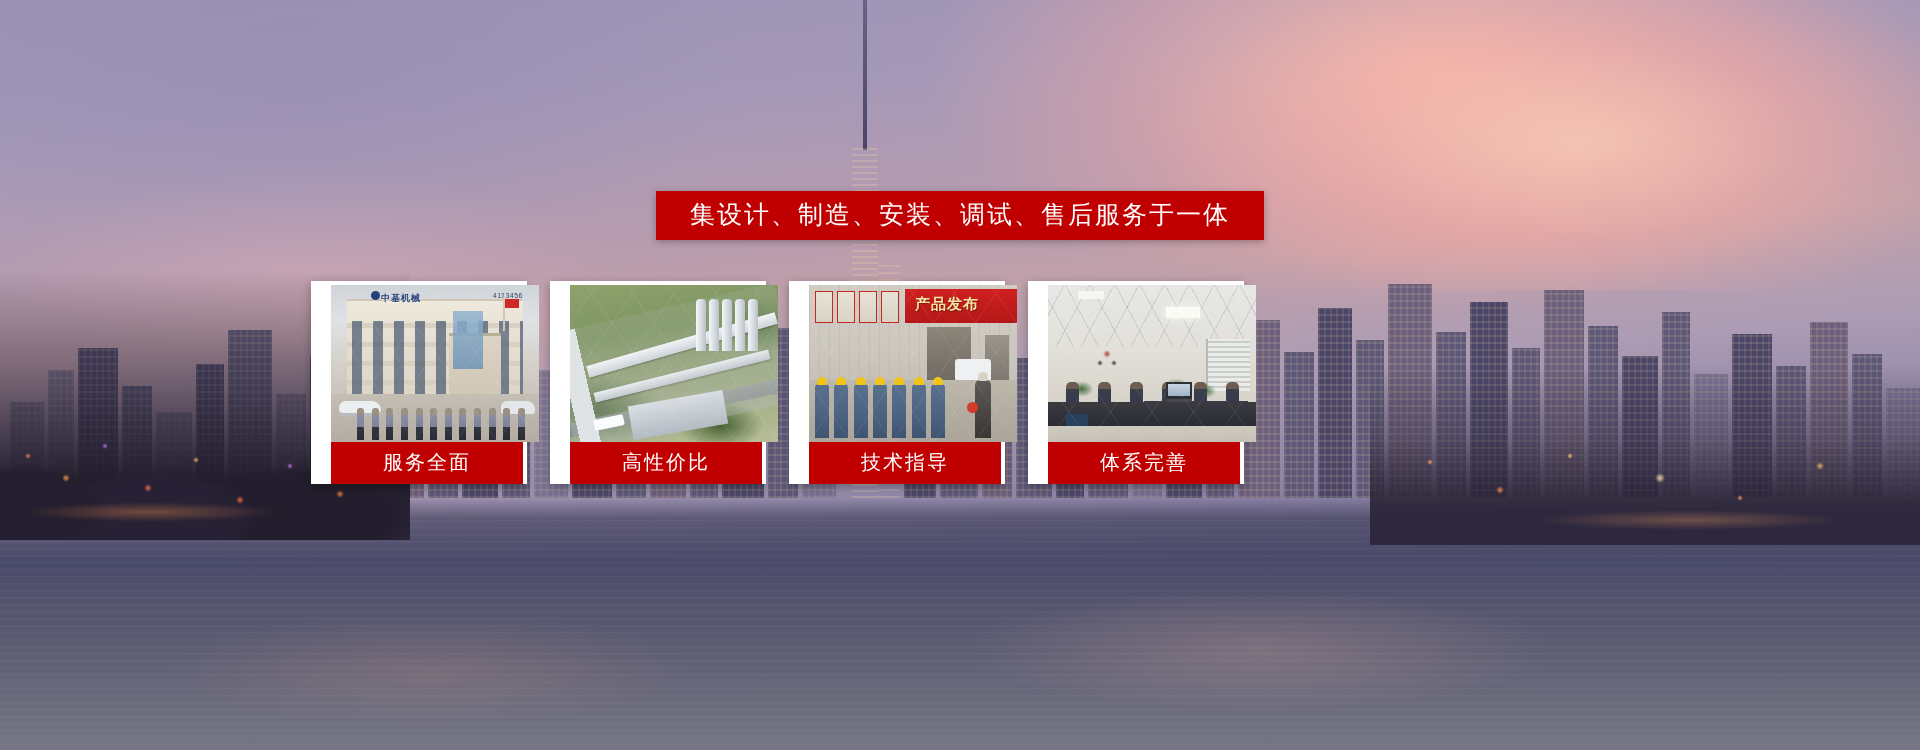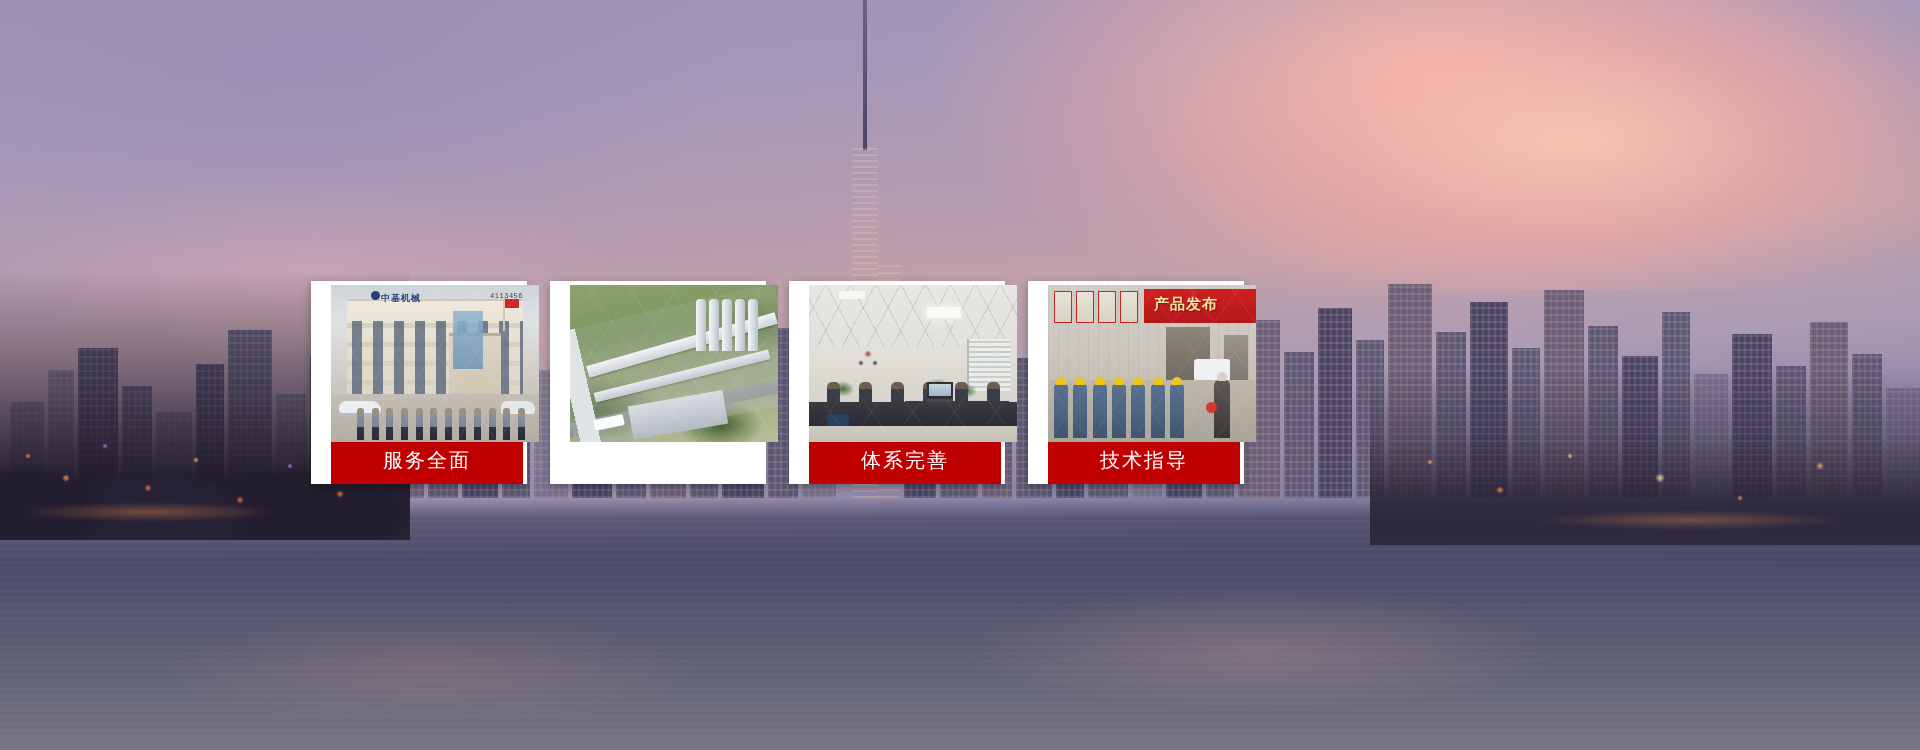--- a/index.html
+++ b/index.html
@@ -153,21 +153,20 @@
   .cards {
     position: absolute; top: 281px; left: 311px;
     display: flex;
     gap: 23px;
   }
   .card {
     width: 216px;
     background: #ffffff;
     padding: 4px 4px 0 20px;
     box-shadow: 0 3px 9px rgba(0,0,0,0.30);
-    font-family: Liberation Mono, monospace;
   }
   .card-photo {
     position: relative;
     width: 208px; height: 157px;
     overflow: hidden;
     background: #bcbcc4;
   }
   .card-label {
     background: #c00000;
     color: #ffffff;
@@ -514,20 +513,23 @@
   <div class="tower2"></div>
 
   <div class="water"></div>
   <div class="water-shimmer"></div>
   <div class="park-left"></div>
   <div class="park-lights"></div>
   <div class="park-right"></div>
   <div class="right-lights"></div>
 
 
+  <div class="subtitle-wrap">
+    <div class="subtitle">集设计、制造、安装、调试、售后服务于一体</div>
+  </div>
 
   <div class="cards">
 
     <div class="card">
       <div class="card-photo">
         <div class="p1"></div>
         <div class="p1-bldg"></div>
         <div class="p1-entry"></div>
         <div class="p1-glass"></div>
         <div class="p1-logo"></div>
@@ -568,20 +570,53 @@
         <div class="p2-silos">
             <i></i>
             <i></i>
             <i></i>
             <i></i>
             <i></i>
           </div>
         <div class="p2-truck"></div>
         <div class="wm"></div>
       </div>
+      <div class="card-label">高性价比</div>
+    </div>
+
+    <div class="card">
+      <div class="card-photo">
+        <div class="p4"></div>
+        <div class="p4-wall"></div>
+        <div class="p4-posters">
+            <i></i>
+            <i></i>
+            <i></i>
+            <i></i>
+          </div>
+        <div class="p4-redbanner">
+          <span>产品发布</span>
+        </div>
+        <div class="p4-door"></div>
+        <div class="p4-door2"></div>
+        <div class="p4-van"></div>
+        <div class="p4-floor"></div>
+        <div class="p4-workers">
+          <i></i>
+            <i></i>
+            <i></i>
+            <i></i>
+            <i></i>
+            <i></i>
+            <i></i>
+        </div>
+        <div class="p4-leader"></div>
+        <div class="wm"></div>
+      </div>
+      <div class="card-label">技术指导</div>
     </div>
 
     <div class="card">
       <div class="card-photo">
         <div class="p3"></div>
         <div class="p3-ceiling"></div>
         <div class="p3-light"></div>
         <div class="p3-light2"></div>
         <div class="p3-wallmark"></div>
         <div class="p3-window"></div>
@@ -597,46 +632,14 @@
         </div>
         <div class="p3-monitor"></div>
         <div class="p3-desk"></div>
         <div class="p3-laptop"></div>
         <div class="p3-floor"></div>
         <div class="wm"></div>
       </div>
       <div class="card-label">体系完善</div>
     </div>
 
-    <div class="card">
-      <div class="card-photo">
-        <div class="p4"></div>
-        <div class="p4-wall"></div>
-        <div class="p4-posters">
-            <i></i>
-            <i></i>
-            <i></i>
-            <i></i>
-          </div>
-        <div class="p4-redbanner">
-          <span>产品发布</span>
-        </div>
-        <div class="p4-door"></div>
-        <div class="p4-door2"></div>
-        <div class="p4-van"></div>
-        <div class="p4-floor"></div>
-        <div class="p4-workers">
-          <i></i>
-            <i></i>
-            <i></i>
-            <i></i>
-            <i></i>
-            <i></i>
-            <i></i>
-        </div>
-        <div class="p4-leader"></div>
-        <div class="wm"></div>
-      </div>
-      <div class="card-label">技术指导</div>
-    </div>
-
   </div>
 </div>
 
 </body></html>

